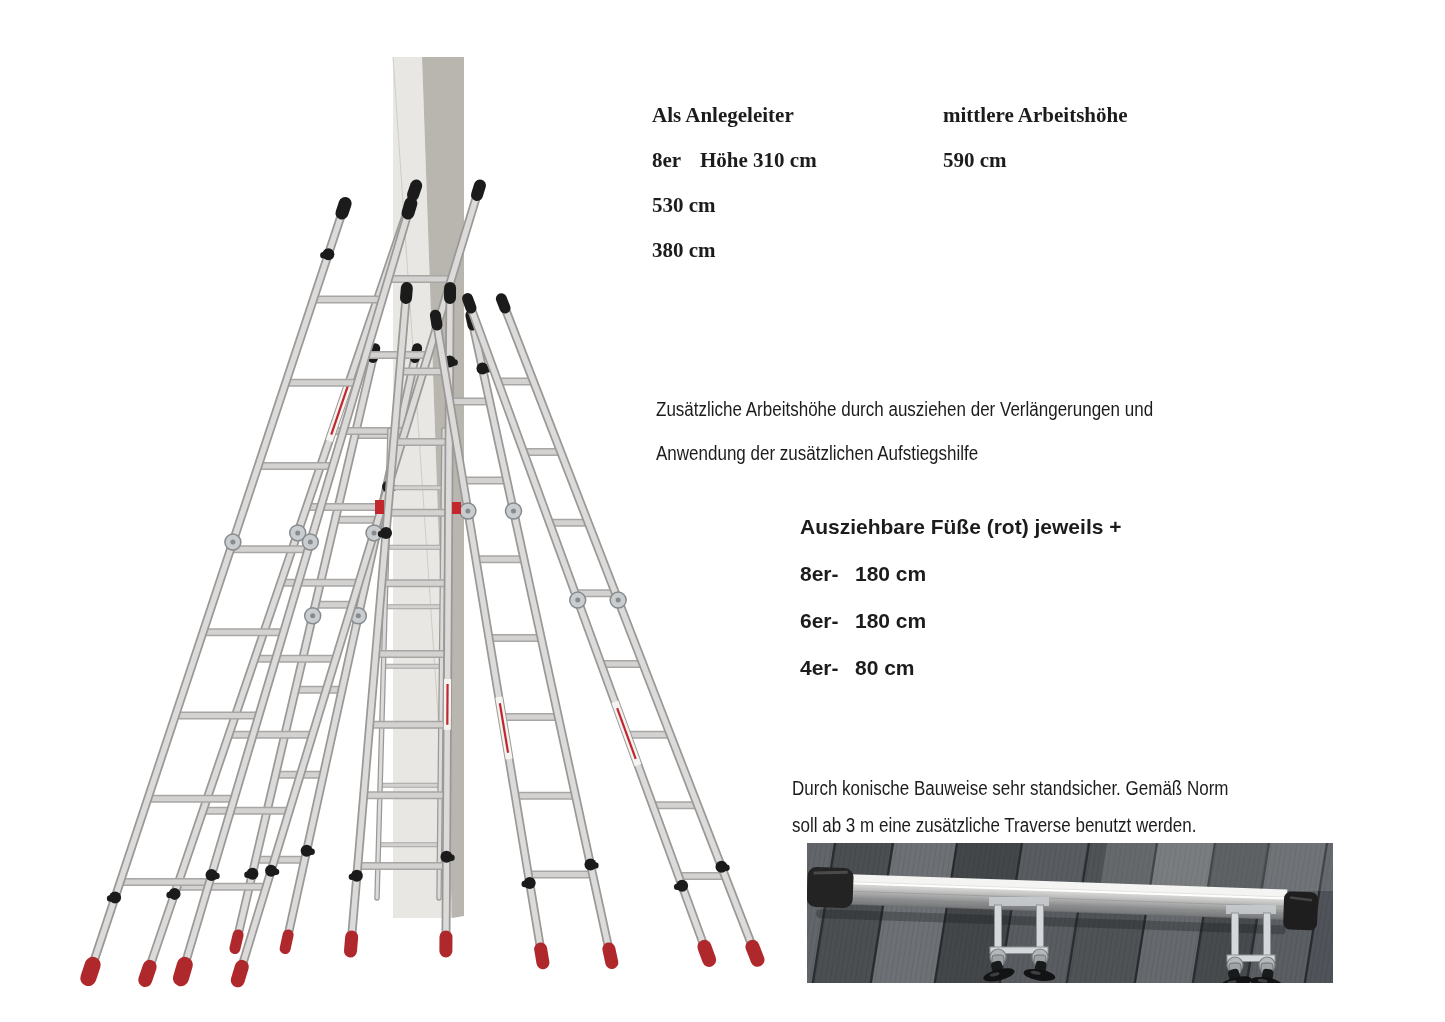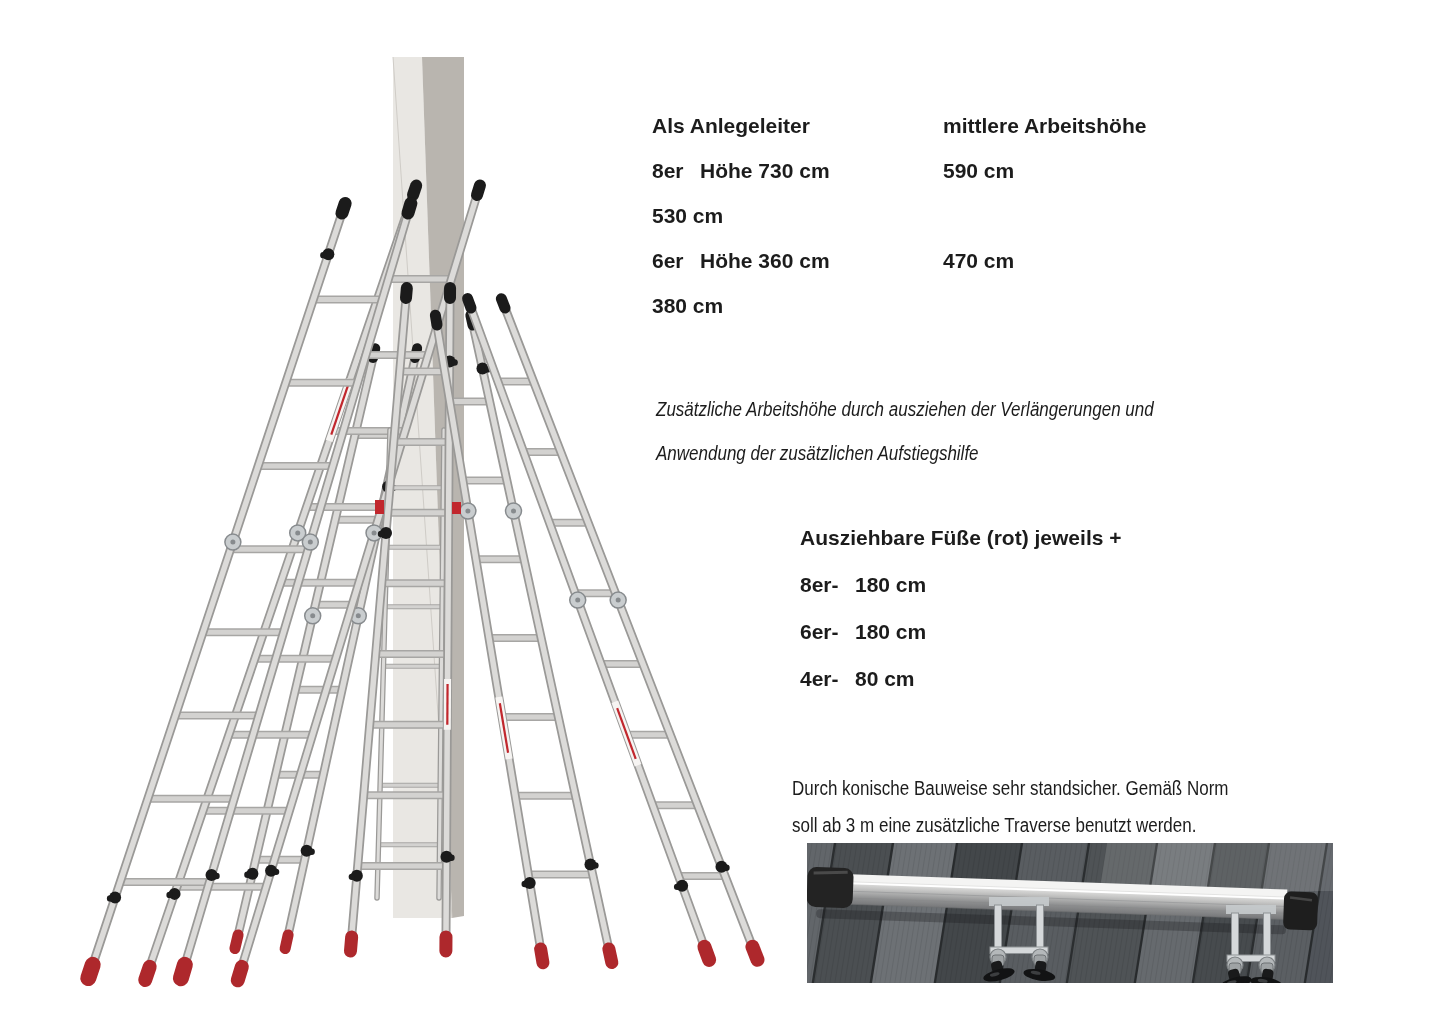--- a/index.html
+++ b/index.html
@@ -6,30 +6,30 @@
   #canvas{
     position:relative;width:1445px;height:1022px;background:#ffffff;
     font-family:"Liberation Sans",sans-serif;overflow:hidden;
   }
   .abs{position:absolute;}
   .bold-txt{font-weight:700;font-size:21px;color:var(--text,#1c1c1c);white-space:nowrap;letter-spacing:0px;}
   .para-line{font-weight:400;font-size:20px;color:var(--text,#1c1c1c);white-space:nowrap;
     transform:scaleX(.85);transform-origin:0 50%;}
   
   #anlege-table{left:652px;top:92px;}
-  .t-row{display:flex;height:45px;align-items:flex-end;}
+  .t-row{display:flex;height:45px;align-items:center;font-family:Liberation Serif, serif;}
   .t-row.hdr{height:46px;}
   .c1{width:291px;display:flex;}
   .c1 .num{width:48px;flex:none;}
   
-  #extension-note{left:656px;top:397px;font-style:italic;}
+  #extension-note{left:656px;top:397px;}
   #extension-note .para-line{height:44px;line-height:24px;}
   
   #fuesse-table{left:800px;top:503px;}
-  .f-row{display:flex;height:47px;align-items:flex-end;}
+  .f-row{display:flex;height:47px;align-items:center;}
   .f-row .num{width:55px;flex:none;}
   
   #traverse-note{left:792px;top:777px;}
   #traverse-note .para-line{height:37px;line-height:22px;}
   
   #ladders-photo{left:0;top:0;}
   #traverse-photo{left:807px;top:843px;}
 </style>
 </head>
 <body>
@@ -265,33 +265,26 @@
     </svg>
 
   <div id="anlege-table" class="abs bold-txt">
     <div class="t-row hdr">
       <span class="c1">Als Anlegeleiter</span>
       <span class="c2">mittlere Arbeitshöhe</span>
     </div>
     <div class="t-row">
       <span class="c1">
           <span class="num">8er</span>
-          <span>Höhe 730 cm</span>
+          <span>Höhe 310 cm</span>
         </span>
       <span class="c2">590 cm</span>
     </div>
     <div class="t-row">
       <span class="c2">530 cm</span>
-    </div>
-    <div class="t-row">
-      <span class="c1">
-          <span class="num">6er</span>
-          <span>Höhe 360 cm</span>
-        </span>
-      <span class="c2">470 cm</span>
     </div>
     <div class="t-row">
       <span class="c2">380 cm</span>
     </div>
   </div>
 
   <div id="extension-note" class="abs">
     <div class="para-line">Zusätzliche Arbeitshöhe durch ausziehen der Verlängerungen und</div>
     <div class="para-line">Anwendung der zusätzlichen Aufstiegshilfe</div>
   </div>

